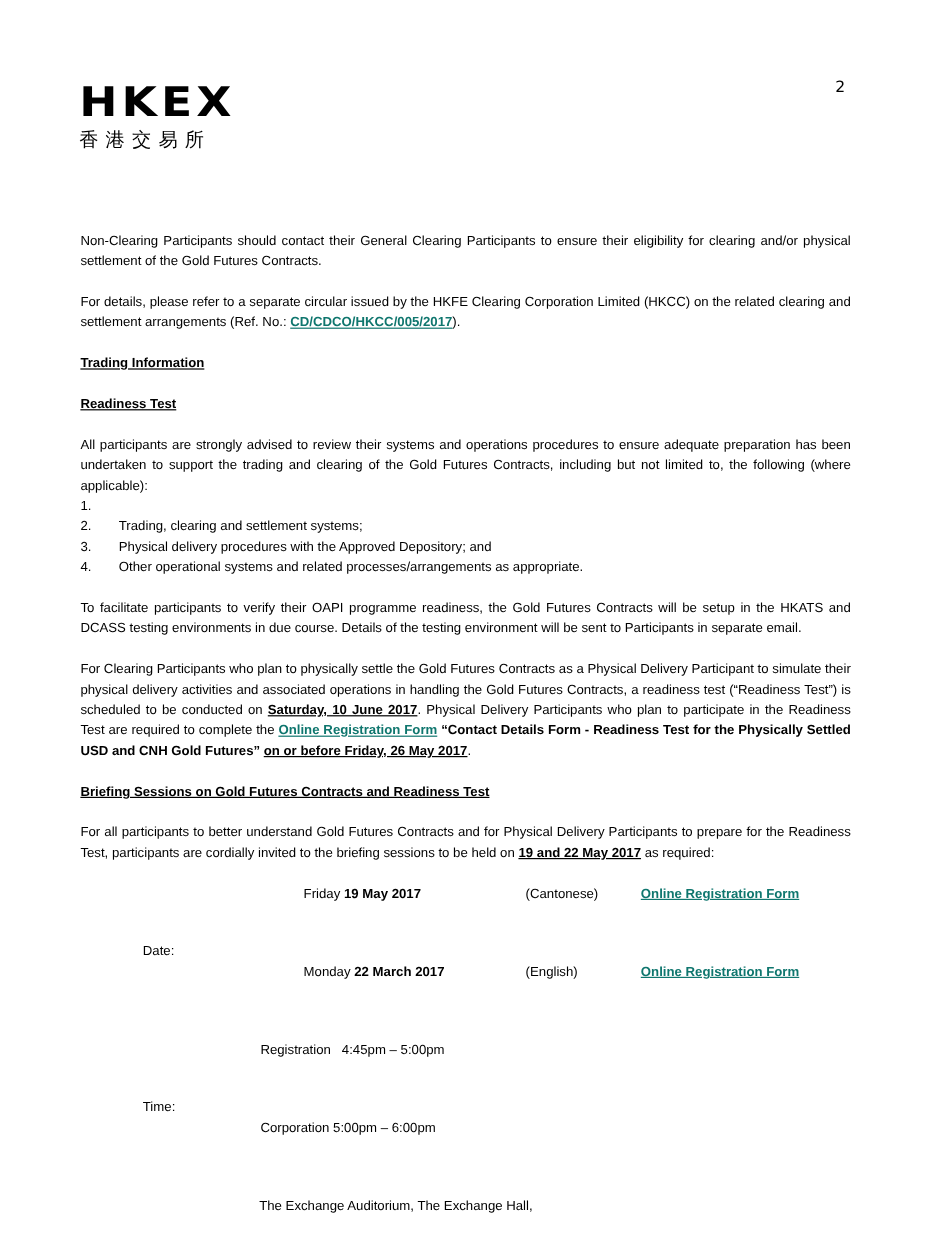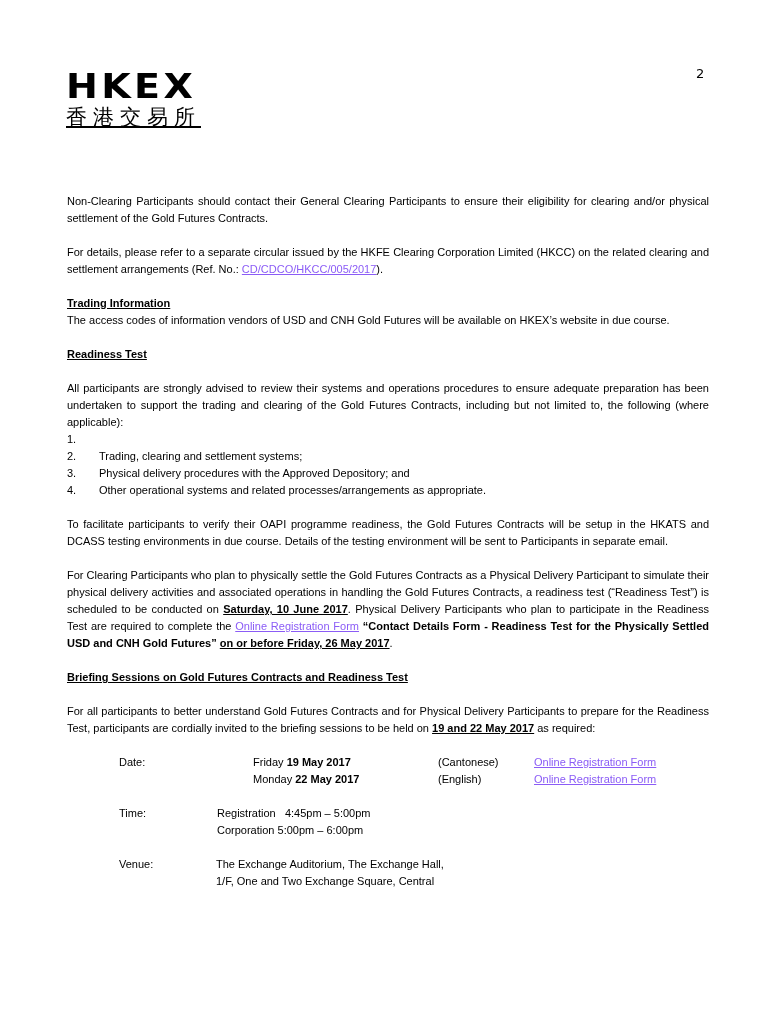--- a/index.html
+++ b/index.html
@@ -1,58 +1,57 @@
 <!DOCTYPE html>
 <html><head>
 <meta charset="utf-8">
 <style>
   html, body { margin: 0; padding: 0; background: #ffffff; }
   body { width: 781px; height: 1031px; position: relative; overflow: hidden;
          font-family: "Liberation Sans", sans-serif; color: #000; }
   .logo { position: absolute; left: 66px; top: 54px; margin-top: 16px; }
   .logo-en { font-family: "DejaVu Sans", sans-serif; font-weight: bold; font-size: 34px;
              letter-spacing: 3px; line-height: 32px; transform: scaleX(1.12); transform-origin: left; }
-  .logo-cn { font-family: "DejaVu Sans", sans-serif; font-size: 21px; letter-spacing: 6px;
-             margin-top: 6px; line-height: 18px; text-decoration: underline; }
+  .logo-cn { font-family: "DejaVu Sans", sans-serif; font-size: 16px; letter-spacing: 6px;
+             margin-top: 6px; line-height: 18px; }
   .page-num { position: absolute; left: 696px; top: 66px; font-size: 13px;
               font-family: "DejaVu Sans", sans-serif; }
   .content { position: absolute; left: 67px; top: 193px; width: 642px;
              font-size: 11px; line-height: 17px; }
   p { margin: 0; text-align: justify; }
   .gap { height: 17px; }
   .h { font-weight: bold; text-decoration: underline; }
-  a, .link { color: #8b5cf6; text-decoration: underline; }
+  a, .link { color: #0f766e; text-decoration: underline; font-weight: bold; }
   b.u { text-decoration: underline; }
   ol.list { margin: 0; padding: 0; list-style: none; }
   ol.list li { display: flex; }
   ol.list .n { width: 32px; flex: none; }
   .sched { margin-left: 52px; }
   .row { display: flex; }
-  .lbl { width: 98px; flex: none; }
+  .lbl { width: 98px; flex: none; margin-top: 48px; }
   .c1 { width: 185px; flex: none; margin-left: 36px; }
   .c2 { width: 96px; flex: none; }
   .venue .lbl { width: 97px; }
 </style>
 </head>
 <body>
 
 <div class="logo">
   <div class="logo-en">HKEX</div>
   <div class="logo-cn">香港交易所</div>
 </div>
 <div class="page-num">2</div>
 
 <div class="content">
   <p>Non-Clearing Participants should contact their General Clearing Participants to ensure their eligibility for clearing and/or physical settlement of the Gold Futures Contracts.</p>
   <div class="gap"></div>
   <p><span>For details, please refer to a separate circular issued by the HKFE Clearing Corporation Limited (HKCC) on the related clearing and settlement arrangements (Ref. No.: </span><a>CD/CDCO/HKCC/005/2017</a><span>).</span></p>
   <div class="gap"></div>
 
   <div class="h">Trading Information</div>
-  <p>The access codes of information vendors of USD and CNH Gold Futures will be available on HKEX’s website in due course.</p>
   <div class="gap"></div>
 
   <div class="h">Readiness Test</div>
   <div class="gap"></div>
   <p>All participants are strongly advised to review their systems and operations procedures to ensure adequate preparation has been undertaken to support the trading and clearing of the Gold Futures Contracts, including but not limited to, the following (where applicable):</p>
   <ol class="list">
     <li>
         <span class="n">1.</span>
       </li>
     <li>
@@ -81,21 +80,21 @@
 
   <div class="sched">
     <div class="row">
       <span class="lbl">Date:</span>
       <span class="c1"><span>Friday </span><b>19 May 2017</b></span>
       <span class="c2">(Cantonese)</span>
       <a>Online Registration Form</a>
     </div>
     <div class="row">
       <span class="lbl"></span>
-      <span class="c1"><span>Monday </span><b>22 May 2017</b></span>
+      <span class="c1"><span>Monday </span><b>22 March 2017</b></span>
       <span class="c2">(English)</span>
       <a>Online Registration Form</a>
     </div>
     <div class="gap"></div>
     <div class="row">
       <span class="lbl">Time:</span>
       <span><span>Registration</span>&nbsp;&nbsp;&nbsp;<span>4:45pm – 5:00pm</span></span>
     </div>
     <div class="row">
       <span class="lbl"></span>

